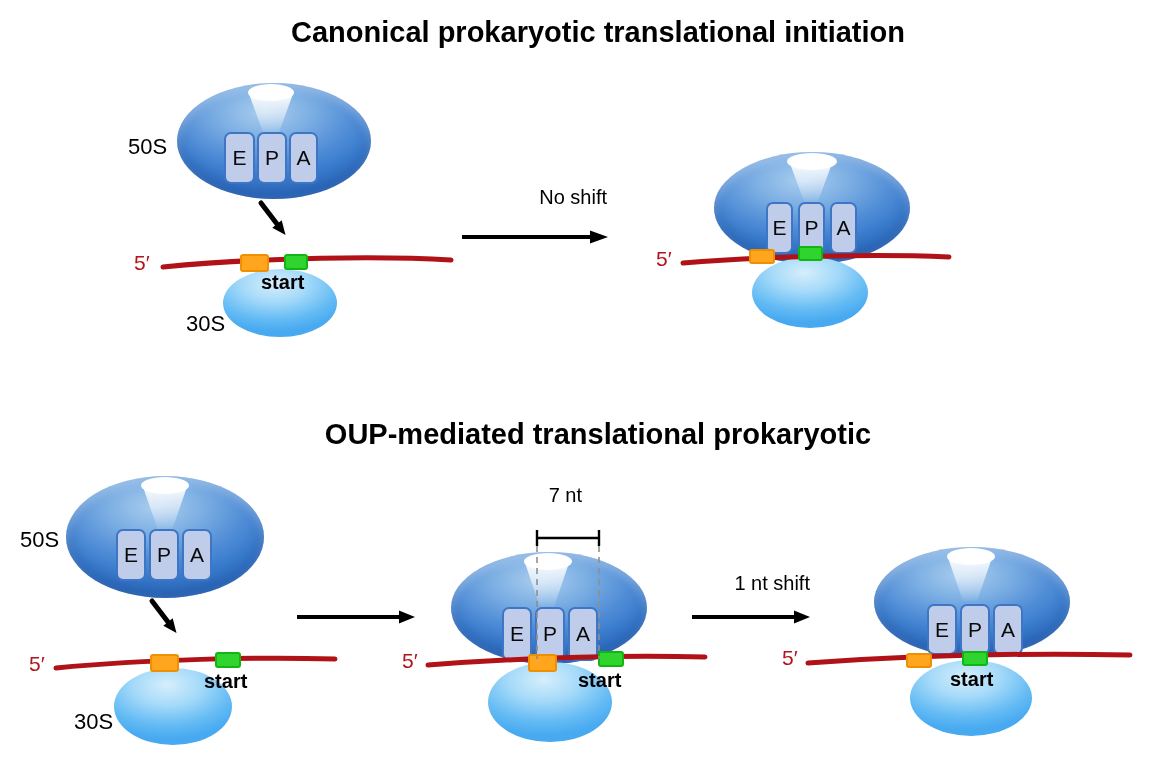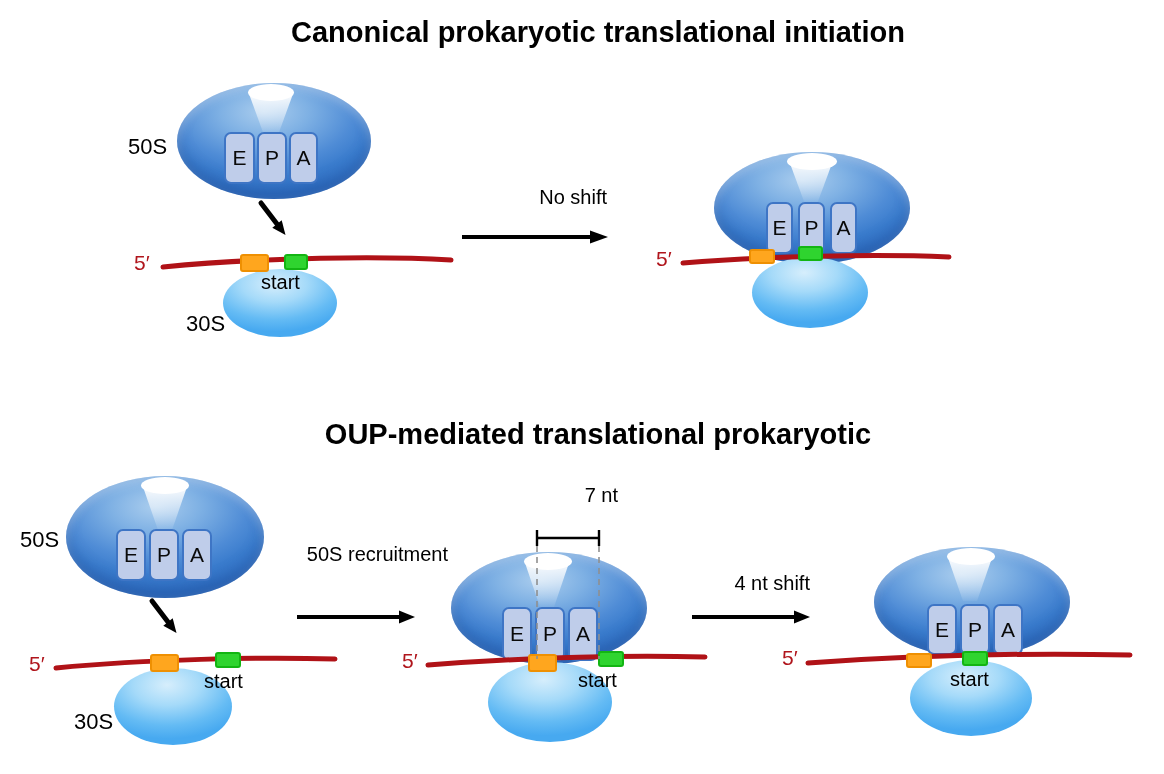--- a/index.html
+++ b/index.html
@@ -31,21 +31,21 @@
 
   .site { position:absolute; background:#bfcdea; border:2.5px solid #3e75c5;
     border-radius:7px; display:flex; align-items:center; justify-content:center;
     font-size:21px; color:#0a0a0a; z-index:3; }
 
   .codon { position:absolute; z-index:5; border-radius:3px; box-sizing:border-box; }
   .codon.orange { background:#ffa61e; border:2.5px solid #ef9002; }
   .codon.green  { background:#2fd42f; border:2.5px solid #13b513; }
 
   .lbl { position:absolute; font-size:22px; color:#000; z-index:6; white-space:nowrap; }
-  .lbl.bold { font-weight:normal; font-size:20px; }
+  .lbl.bold { font-weight:bold; font-size:20px; }
   .lbl.red { color:#b0151c; font-size:21px; }
   .lbl.orange-text { color:#ed7d2b; font-size:20px; text-align:center;
                      line-height:24px; white-space:normal; }
   .lbl.small { font-size:20px; }
   .lbl.center { text-align:right; }
 
   svg.layer { position:absolute; overflow:visible; z-index:4; }
   svg.layer.top7 { z-index:7; }
 
   .mrna-path   { fill:none; stroke:#b01217; stroke-width:5; stroke-linecap:round; }
@@ -119,27 +119,26 @@
   <svg class="layer" style="left:48px;top:648px" width="294" height="26">
     <path class="mrna-path" d="M8,20 C100,11 210,9 287,11"></path>
   </svg>
   <div class="lbl red" style="left:29px;top:652px">5′</div>
   <div class="codon orange" style="left:150px;top:654px;width:29px;height:18px"></div>
   <div class="codon green" style="left:215px;top:652px;width:26px;height:16px"></div>
   <div class="lbl bold" style="left:204px;top:670px">start</div>
   <div class="s30" style="left:114px;top:668px;width:118px;height:77px"></div>
   <div class="lbl" style="left:74px;top:709px">30S</div>
 
-  <div class="lbl small center" style="left:268px;top:543px;width:180px">50S recruitment</div>
   <svg class="layer" style="left:295px;top:609px" width="122" height="16">
     <line class="arrow-line" x1="2" y1="8" x2="104" y2="8"></line>
     <polygon class="arrow-head" points="104,1.5 120,8 104,14.5"></polygon>
   </svg>
 
-  <div class="lbl small center" style="left:550px;top:484px;width:68px">7 nt</div>
+  <div class="lbl small center" style="left:514px;top:484px;width:68px">7 nt</div>
   <svg class="layer top7" style="left:528px;top:526px" width="80" height="140">
     <line class="bracket-line" x1="9" y1="12" x2="71" y2="12"></line>
     <line class="bracket-line" x1="9" y1="4" x2="9" y2="20"></line>
     <line class="bracket-line" x1="71" y1="4" x2="71" y2="20"></line>
     <line class="dash-line" x1="9" y1="20" x2="9" y2="133"></line>
     <line class="dash-line" x1="71" y1="20" x2="71" y2="133"></line>
   </svg>
   <div class="s50" style="left:451px;top:552px;width:196px;height:112px"></div>
   <div class="cap" style="left:524px;top:553px;width:48px;height:17px"></div>
   <div class="cone" style="left:520px;top:564px;width:54px;height:43px"></div>
@@ -148,21 +147,21 @@
   <div class="site" style="left:568px;top:607px;width:26px;height:50px">A</div>
   <div class="s30" style="left:488px;top:662px;width:124px;height:80px"></div>
   <svg class="layer" style="left:420px;top:646px" width="292" height="26">
     <path class="mrna-path" d="M8,19 C100,12 200,9 285,11"></path>
   </svg>
   <div class="lbl red" style="left:402px;top:649px">5′</div>
   <div class="codon orange" style="left:528px;top:654px;width:29px;height:18px"></div>
   <div class="codon green" style="left:598px;top:651px;width:26px;height:16px"></div>
   <div class="lbl bold" style="left:578px;top:669px">start</div>
 
-  <div class="lbl small center" style="left:685px;top:572px;width:125px">4 nt shift</div>
+  <div class="lbl small center" style="left:685px;top:572px;width:125px">1 nt shift</div>
   <svg class="layer" style="left:690px;top:609px" width="122" height="16">
     <line class="arrow-line" x1="2" y1="8" x2="104" y2="8"></line>
     <polygon class="arrow-head" points="104,1.5 120,8 104,14.5"></polygon>
   </svg>
 
   <div class="s50" style="left:874px;top:547px;width:196px;height:110px"></div>
   <div class="cap" style="left:947px;top:548px;width:48px;height:17px"></div>
   <div class="cone" style="left:943px;top:559px;width:54px;height:42px"></div>
   <div class="site" style="left:927px;top:604px;width:26px;height:47px">E</div>
   <div class="site" style="left:960px;top:604px;width:26px;height:47px">P</div>

